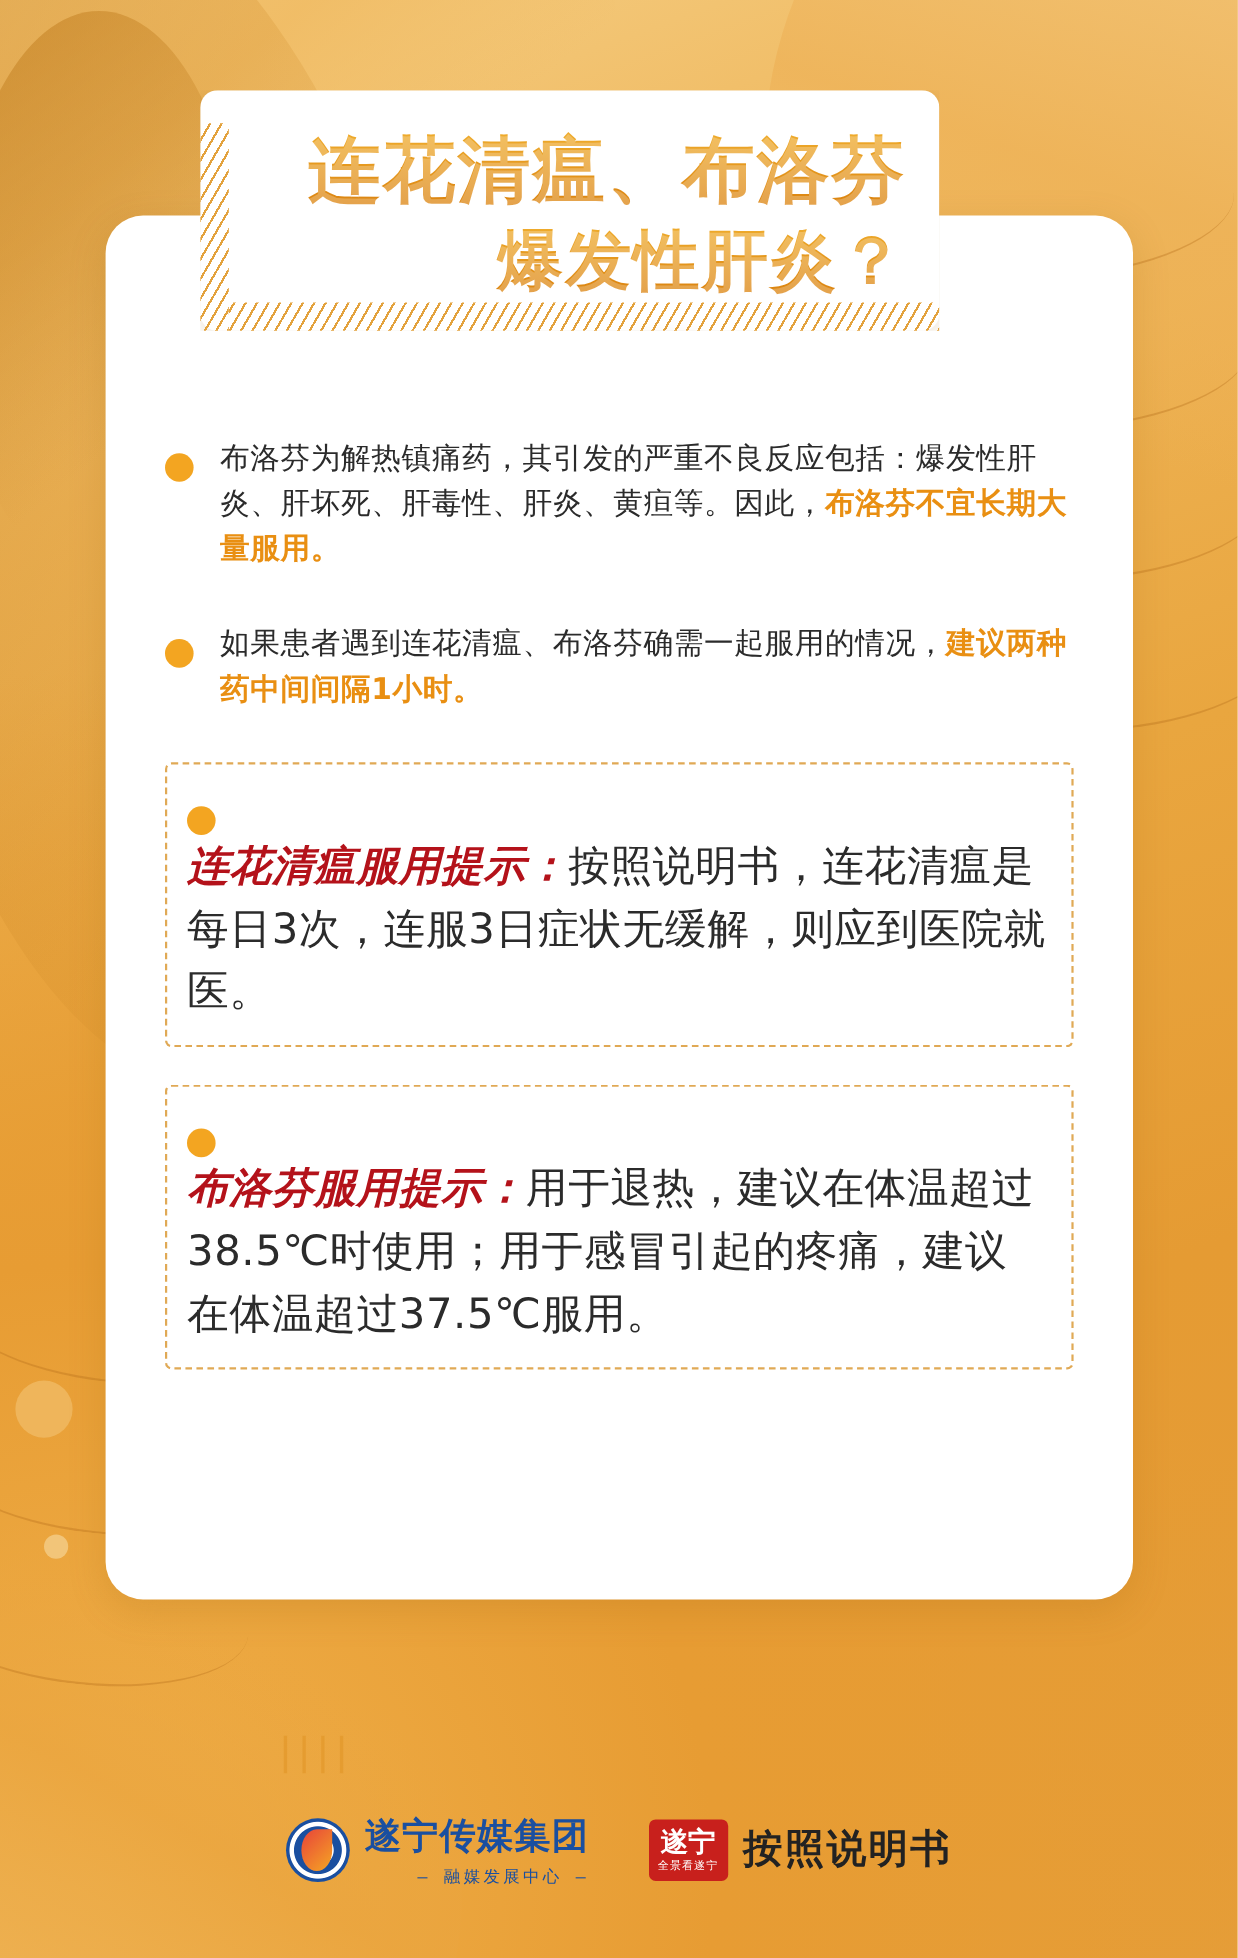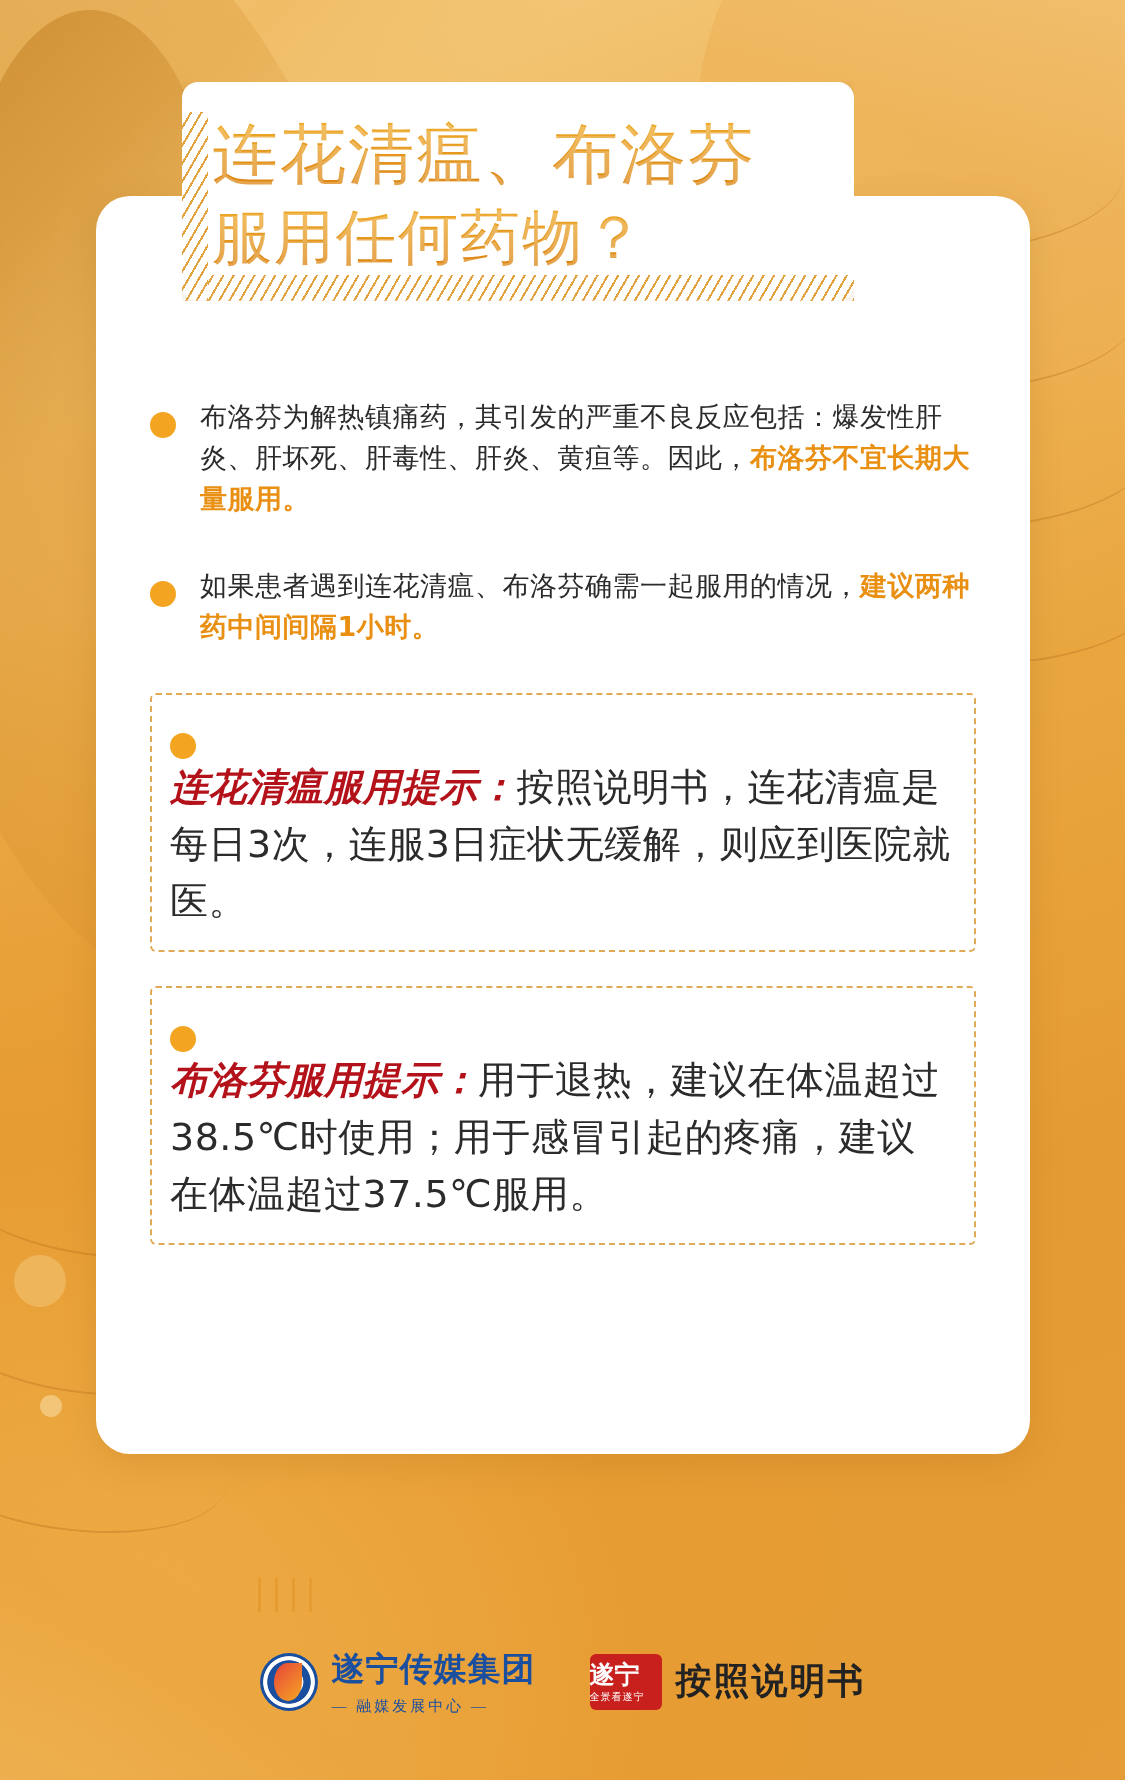--- a/index.html
+++ b/index.html
@@ -145,22 +145,22 @@
       -60deg,
       #e3a23d 0px, #e3a23d 2px,
       rgba(255,255,255,0) 2px, rgba(255,255,255,0) 9px
     );
   }
   .hatch-left  { left: 0; top: 30px; width: 26px; height: calc(100% - 30px); }
   .hatch-bottom{ left: 26px; bottom: 0; width: calc(100% - 26px); height: 26px; }
 
   .title-line {
     font-family: "DejaVu Sans", sans-serif;
-    font-weight: normal;
-    text-align: left;
+    font-weight: bold;
+    text-align: right;
     letter-spacing: 2px;
     line-height: 1.18;
     color: #d88a14;
     background: linear-gradient(180deg, #f0ae2e 0%, #d97f0d 100%);
     -webkit-background-clip: text;
     background-clip: text;
     -webkit-text-fill-color: transparent;
     text-shadow: 0 2px 0 rgba(255,255,255,0.25);
   }
   .title-line-1 { font-size: 66px; }
@@ -253,35 +253,35 @@
     background: linear-gradient(135deg, #e8433a, #f5a623);
   }
   .brand-name {
     font-family: "DejaVu Sans", sans-serif;
     font-size: 33px;
     font-weight: bold;
     color: #1a4fa0;
     letter-spacing: 1px;
   }
   .brand-sub {
-    font-family: Liberation Serif, serif;
+    font-family: Liberation Mono, monospace;
     font-size: 15px;
     color: #1a4fa0;
     letter-spacing: 3px;
-    text-align: left;
+    text-align: right;
     margin-top: 5px;
   }
   .red-badge {
     width: 72px; height: 56px;
     background: #c8201c;
     border-radius: 6px;
     color: #fff;
     display: flex;
     flex-direction: column;
-    align-items: flex-start;
+    align-items: center;
     justify-content: center;
     line-height: 1;
   }
   .red-badge .rb-main {
     font-family: "DejaVu Sans", sans-serif;
     font-size: 25px;
     font-weight: bold;
   }
   .red-badge .rb-sub {
     font-family: "DejaVu Sans", sans-serif;
@@ -334,21 +334,21 @@
   <div class="dot-big"></div>
   <div class="dot-small"></div>
 
   <div id="card"></div>
 
   <div id="title-bubble">
     <div class="bubble-body">
       <div class="bubble-hatch hatch-left"></div>
       <div class="bubble-hatch hatch-bottom"></div>
       <div class="title-line title-line-1">连花清瘟、布洛芬</div>
-      <div class="title-line title-line-2">服用任何药物？</div>
+      <div class="title-line title-line-2">爆发性肝炎？</div>
       <div class="bubble-tail"></div>
     </div>
   </div>
 
   <div id="content">
 
     <div class="bullet-item">
       <div class="bullet-dot"></div>
       <div class="bullet-text"><span>布洛芬为解热镇痛药，其引发的严重不良反应包括：爆发性肝炎、肝坏死、肝毒性、肝炎、黄疸等。因此，</span><span class="hl-orange">布洛芬不宜长期大量服用</span><span class="hl-orange">。</span></div>
     </div>

